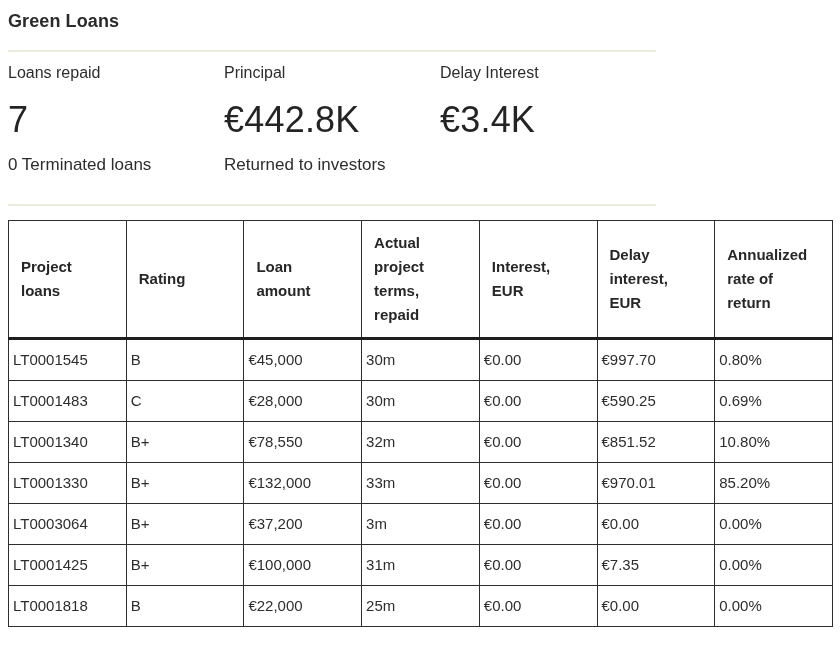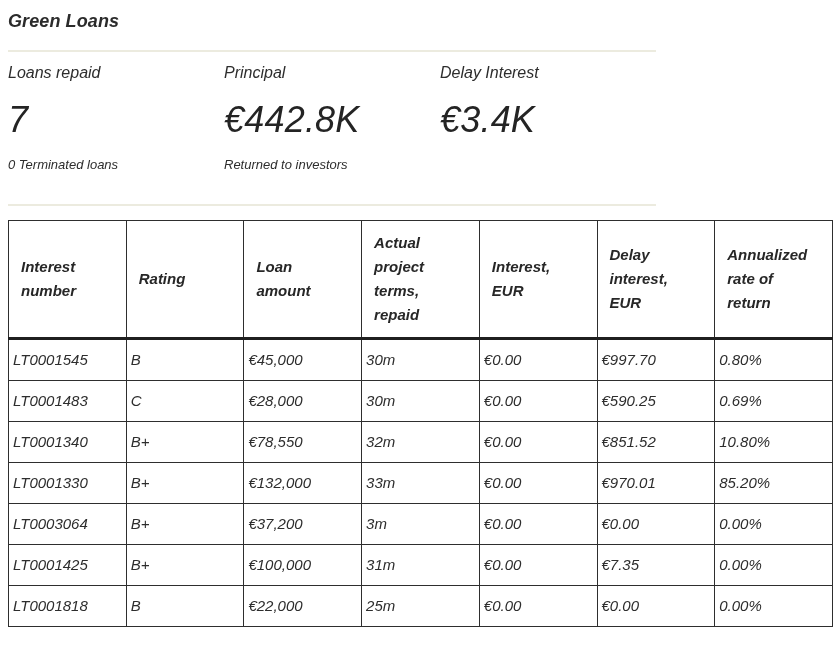--- a/index.html
+++ b/index.html
@@ -3,21 +3,21 @@
 <meta charset="utf-8">
 <style>
   * { box-sizing: border-box; margin: 0; padding: 0; }
   html, body {
     width: 840px; height: 656px;
     background: #ffffff;
     font-family: "Liberation Sans", sans-serif;
     color: #2d2d2d;
     overflow: hidden;
   }
-  .page { padding: 0 8px; width: 664px; font-style: italic; }
+  .page { padding: 0 8px; width: 664px; }
 
   .page-title {
     margin-top: 9px;
     font-size: 18px;
     line-height: 24px;
     font-weight: 700;
     color: #2b2b2b;
     letter-spacing: 0.1px;
   }
 
@@ -41,21 +41,21 @@
   .stat-value {
     margin-top: 14px;
     font-size: 36px;
     line-height: 44px;
     font-weight: 400;
     color: #242424;
     letter-spacing: 0.2px;
   }
   .stat-sub {
     margin-top: 12px;
-    font-size: 13px;
+    font-size: 17px;
     line-height: 22px;
     color: #2d2d2d;
     max-width: 252px;
     margin-left: auto;
     margin-right: auto;
   }
 
   .stats-divider { margin-top: 28px; }
 
   table.loans {
@@ -114,21 +114,21 @@
       <div class="stat-label">Delay Interest</div>
       <div class="stat-value">€3.4K</div>
     </div>
   </div>
 
   <hr class="divider stats-divider">
 
   <table class="loans">
     <thead>
       <tr>
-        <th>Interest number</th>
+        <th>Project loans</th>
         <th>Rating</th>
         <th>Loan amount</th>
         <th>Actual project terms, repaid</th>
         <th>Interest, EUR</th>
         <th>Delay interest, EUR</th>
         <th>Annualized rate of return</th>
       </tr>
     </thead>
     <tbody>
         <tr>

